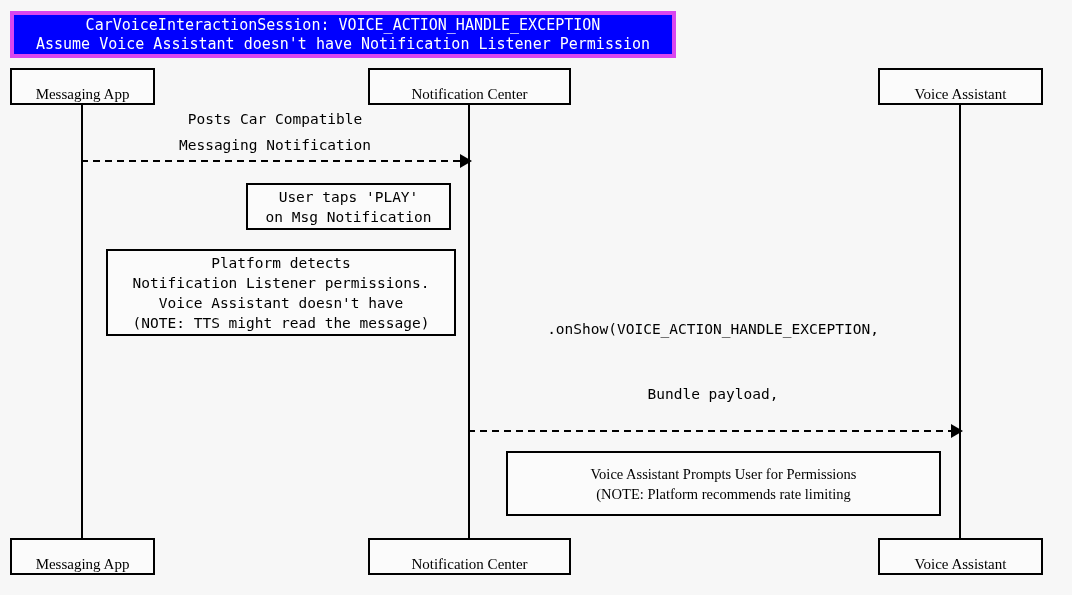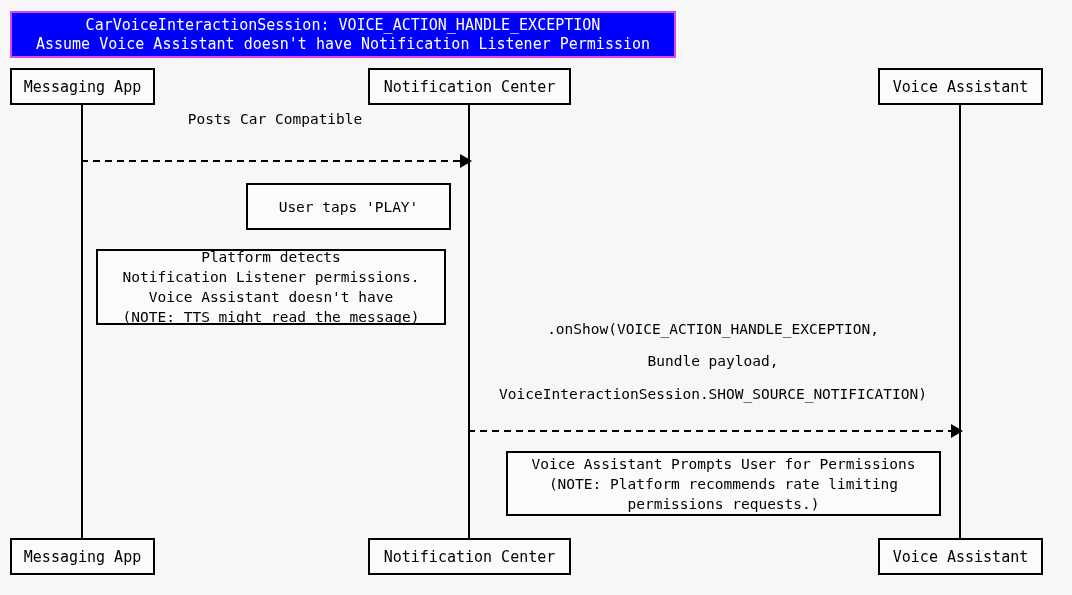--- a/index.html
+++ b/index.html
@@ -22,21 +22,21 @@
   }
   .abs { position: absolute; }
 
   
   .title-banner {
     left: 10px;
     top: 11px;
     width: 666px;
     height: 47px;
     background: #0000ff;
-    border: 2px solid #d946ef;
+    border: 4px solid #d946ef;
     box-sizing: border-box;
     display: flex;
     flex-direction: column;
     align-items: center;
     justify-content: center;
   }
   .title-banner .tline {
     color: #ffffff;
     font-size: 15px;
     line-height: 19px;
@@ -44,22 +44,23 @@
     text-align: center;
   }
 
   
   .participant {
     height: 37px;
     border: 2px solid #000000;
     background: #fbfbfb;
     box-sizing: border-box;
     display: flex;
-    align-items: center;
+    align-items: flex-end;
     justify-content: center;
+    font-family: Liberation Serif, serif;
   }
   .participant span {
     font-size: 15px;
     white-space: pre;
     color: #000000;
   }
 
   
   .lifeline {
     width: 2px;
@@ -122,53 +123,53 @@
   </div>
   <div class="abs participant" style="left:368px; top:68px; width:203px;">
     <span>Notification Center</span>
   </div>
   <div class="abs participant" style="left:878px; top:68px; width:165px;">
     <span>Voice Assistant</span>
   </div>
 
   <div class="abs msg-label" style="left:105px; top:110px; width:340px; height:45px;">
     <div class="mline">Posts Car Compatible</div>
+    <div class="mline">Messaging Notification</div>
   </div>
 
   <svg class="abs arrow-svg" style="left:80px; top:152px;" width="392" height="18">
     <line x1="1" y1="9" x2="380" y2="9" stroke="#000000" stroke-width="2" stroke-dasharray="7,5"></line>
     <polygon points="380,2 392,9 380,16" fill="#000000"></polygon>
   </svg>
 
   <div class="abs note" style="left:246px; top:183px; width:205px; height:47px;">
     <div class="nline">User taps 'PLAY'</div>
+    <div class="nline">on Msg Notification</div>
   </div>
 
-  <div class="abs note" style="left:96px; top:249px; width:350px; height:76px;">
+  <div class="abs note" style="left:106px; top:249px; width:350px; height:87px;">
     <div class="nline">Platform detects</div>
     <div class="nline">Notification Listener permissions.</div>
     <div class="nline">Voice Assistant doesn't have</div>
     <div class="nline">(NOTE: TTS might read the message)</div>
   </div>
 
   <div class="abs msg-label" style="left:473px; top:320px; width:480px; height:84px;">
     <div class="mline">.onShow(VOICE_ACTION_HANDLE_EXCEPTION,</div>
     <div class="mline">Bundle payload,</div>
-    <div class="mline">VoiceInteractionSession.SHOW_SOURCE_NOTIFICATION)</div>
   </div>
 
   <svg class="abs arrow-svg" style="left:467px; top:422px;" width="496" height="18">
     <line x1="1" y1="9" x2="484" y2="9" stroke="#000000" stroke-width="2" stroke-dasharray="7,5"></line>
     <polygon points="484,2 496,9 484,16" fill="#000000"></polygon>
   </svg>
 
-  <div class="abs note" style="left:506px; top:451px; width:435px; height:65px;">
+  <div class="abs note" style="left:506px; top:451px; width:435px; height:65px;font-family:Liberation Serif, serif;">
     <div class="nline">Voice Assistant Prompts User for Permissions</div>
     <div class="nline">(NOTE: Platform recommends rate limiting</div>
-    <div class="nline">permissions requests.)</div>
   </div>
 
   <div class="abs participant" style="left:10px; top:538px; width:145px;">
     <span>Messaging App</span>
   </div>
   <div class="abs participant" style="left:368px; top:538px; width:203px;">
     <span>Notification Center</span>
   </div>
   <div class="abs participant" style="left:878px; top:538px; width:165px;">
     <span>Voice Assistant</span>

